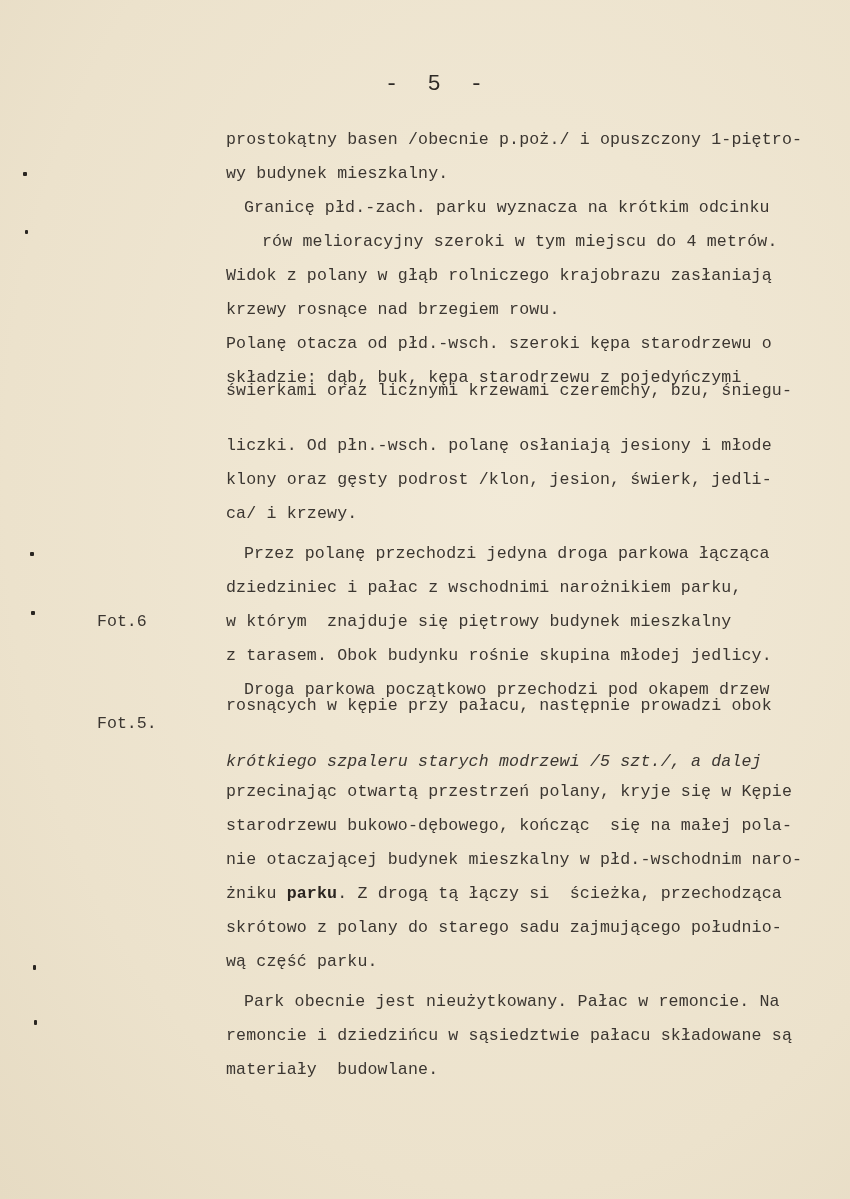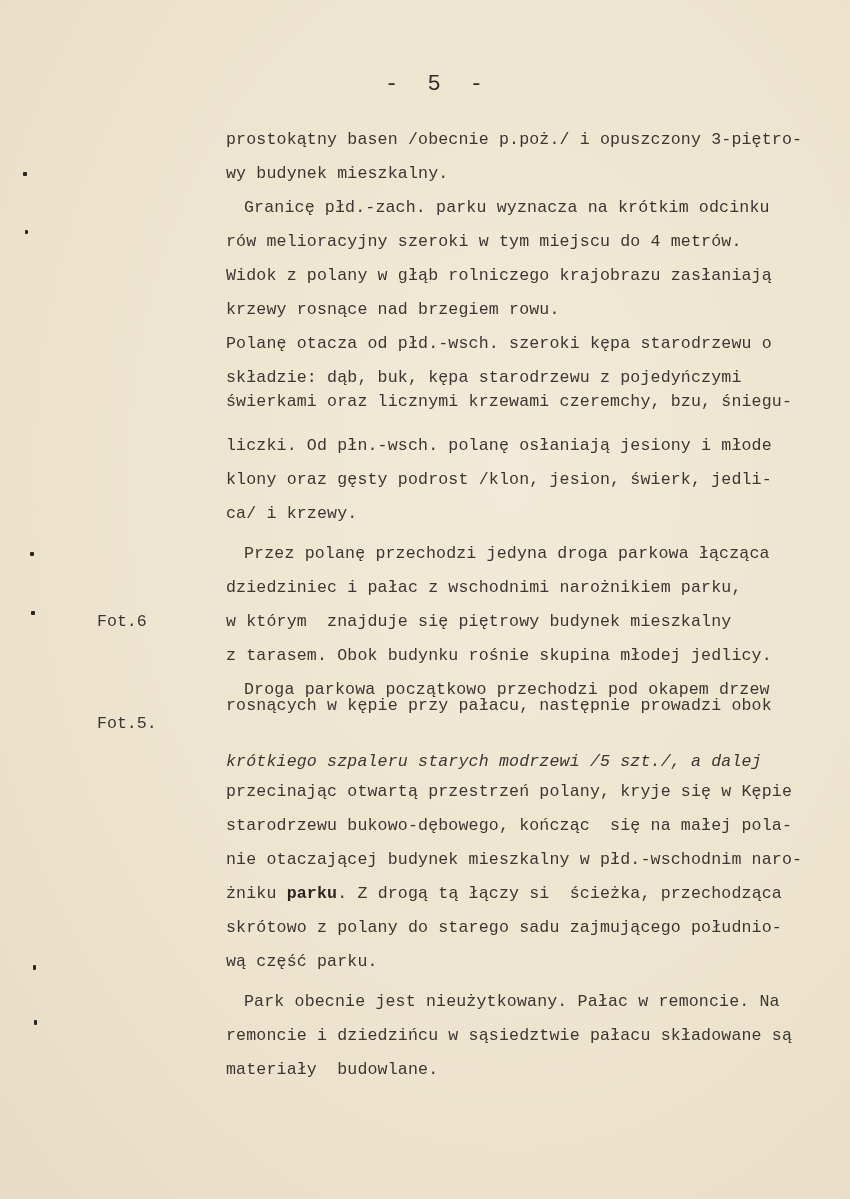--- a/index.html
+++ b/index.html
@@ -40,29 +40,29 @@
   <span class="dot" style="left:23px;top:172px;"></span>
   <span class="dot" style="left:25px;top:230px;width:3px;height:4px;"></span>
   <span class="dot" style="left:30px;top:552px;"></span>
   <span class="dot" style="left:31px;top:611px;"></span>
   <span class="dot" style="left:33px;top:965px;width:3px;height:5px;"></span>
   <span class="dot" style="left:34px;top:1020px;width:3px;height:5px;"></span>
 
   <div class="margin-note" style="top:612px;">Fot.6</div>
   <div class="margin-note" style="top:714px;">Fot.5.</div>
 
-  <div class="line" style="top:130px;">prostokątny basen /obecnie p.poż./ i opuszczony 3-piętro-</div>
+  <div class="line" style="top:130px;">prostokątny basen /obecnie p.poż./ i opuszczony 1-piętro-</div>
   <div class="line" style="top:164px;">wy budynek mieszkalny.</div>
   <div class="line indent" style="top:198px;">Granicę płd.-zach. parku wyznacza na krótkim odcinku</div>
-  <div class="line" style="top:232px;">rów melioracyjny szeroki w tym miejscu do 4 metrów.</div>
+  <div class="line" style="top:232px;margin-left:36px;">rów melioracyjny szeroki w tym miejscu do 4 metrów.</div>
   <div class="line" style="top:266px;text-align:right;">Widok z polany w głąb rolniczego krajobrazu zasłaniają</div>
   <div class="line" style="top:300px;">krzewy rosnące nad brzegiem rowu.</div>
   <div class="line" style="top:334px;">Polanę otacza od płd.-wsch. szeroki kępa starodrzewu o</div>
   <div class="line" style="top:368px;">składzie: dąb, buk, kępa starodrzewu z pojedyńczymi</div>
-  <div class="line" style="top:392px;">świerkami oraz licznymi krzewami czeremchy, bzu, śniegu-</div>
+  <div class="line" style="top:381px;">świerkami oraz licznymi krzewami czeremchy, bzu, śniegu-</div>
   <div class="line" style="top:436px;">liczki. Od płn.-wsch. polanę osłaniają jesiony i młode</div>
   <div class="line" style="top:470px;">klony oraz gęsty podrost /klon, jesion, świerk, jedli-</div>
   <div class="line" style="top:504px;">ca/ i krzewy.</div>
   <div class="line indent" style="top:544px;">Przez polanę przechodzi jedyna droga parkowa łącząca</div>
   <div class="line" style="top:578px;">dziedziniec i pałac z wschodnimi narożnikiem parku,</div>
   <div class="line" style="top:612px;">w którym  znajduje się piętrowy budynek mieszkalny</div>
   <div class="line" style="top:646px;">z tarasem. Obok budynku rośnie skupina młodej jedlicy.</div>
   <div class="line indent" style="top:680px;">Droga parkowa początkowo przechodzi pod okapem drzew</div>
   <div class="line" style="top:696px;">rosnących w kępie przy pałacu, następnie prowadzi obok</div>
   <div class="line" style="top:752px;font-style:italic;">krótkiego szpaleru starych modrzewi /5 szt./, a dalej</div>

